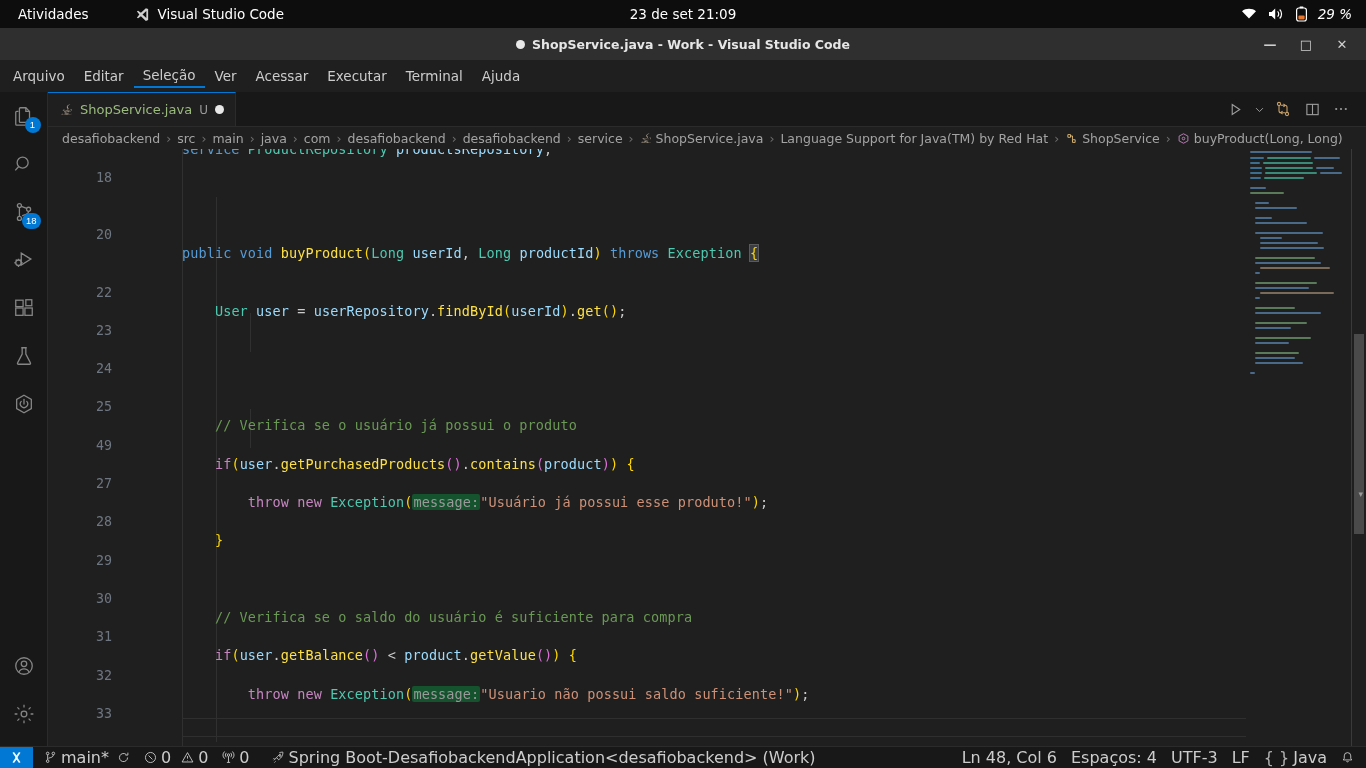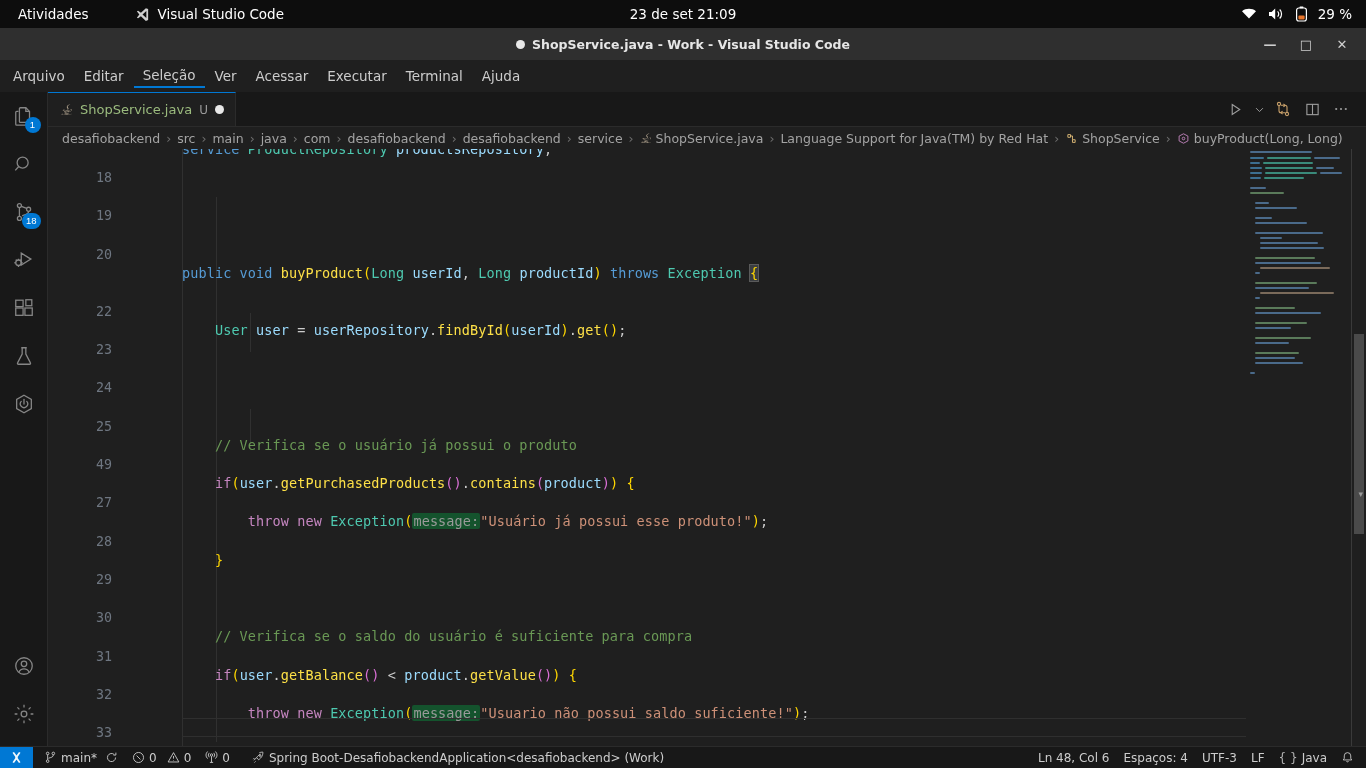--- a/index.html
+++ b/index.html
@@ -20,21 +20,21 @@
   }
   #os-activities { margin-left: 18px; }
   #os-app { margin-left: 46px; display: flex; align-items: center; gap: 8px; }
   #os-clock {
     position: absolute; left: 0; width: 1366px; text-align: center;
     font-size: 13.5px; pointer-events: none;
   }
   #os-tray {
     position: absolute; right: 14px; display: flex; align-items: center; gap: 11px;
   }
-  #os-tray .battpct { font-size: 13.5px; }
+  #os-tray .battpct { font-size: 13.5px; font-style: italic; }
 
   
   #titlebar {
     position: absolute; top: 28px; left: 0; width: 1366px; height: 32px;
     background: #2f2f2f; color: #e6e6e6;
     display: flex; align-items: center; justify-content: center;
     font-size: 12.5px; font-weight: bold;
   }
   #titlebar .dirtydot {
     width: 9px; height: 9px; border-radius: 50%; background: #e8e8e8;
@@ -165,21 +165,21 @@
     background: #4a4a4a; border-radius: 0;
   }
   #vscroll .arrow {
     position: absolute; right: 3px; color: #9a9a9a; font-size: 9px;
   }
 
   
   #statusbar {
     position: absolute; bottom: 0; left: 0; width: 1366px; height: 22px;
     background: #181818; color: #cccccc;
-    display: flex; align-items: center; font-size: 12px;
+    display: flex; align-items: center; font-size: 16px;
     border-top: 1px solid #2b2b2b;
   }
   #statusbar .remote {
     background: #0078d4; color: #fff; height: 22px; display: flex; align-items: center;
     padding: 0 9px; margin-right: 4px;
   }
   #statusbar .sb { display: flex; align-items: center; gap: 4px; padding: 0 7px; height: 22px; }
   #statusbar .right { margin-left: auto; display: flex; align-items: center; }
   svg { display: block; }
 </style>
@@ -425,23 +425,20 @@
   <div id="code-scroll">
 
     <div class="indent-guide" style="left:134px; top:0px; height:597px;"></div>
     <div class="indent-guide" style="left:168px; top:48px; height:545px;"></div>
     <div class="indent-guide" style="left:202px; top:164px; height:39px;"></div>
     <div class="indent-guide" style="left:202px; top:260px; height:39px;"></div>
 
     <div class="code-row" style="top:0px">
       <span class="ln mono">18</span>
       <span class="ctext mono" style="top:-9px"><span class="t-key">service</span> <span class="t-type">ProductRepository</span> <span class="t-var">productsRepository</span>;</span>
-    </div>
-    <div class="code-row" style="top:19px">
-      <span class="ln mono">19</span>
     </div>
     <div class="code-row" style="top:38px">
       <span class="ln mono">20</span>
       <span class="ctext mono"><span class="t-key">public</span> <span class="t-key">void</span> <span class="t-fn">buyProduct</span><span class="t-brk1">(</span><span class="t-type">Long</span> <span class="t-var">userId</span>, <span class="t-type">Long</span> <span class="t-var">productId</span><span class="t-brk1">)</span> <span class="t-key">throws</span> <span class="t-type">Exception</span> <span class="sel-brace t-brk1">{</span></span>
     </div>
     <div class="code-row" style="top:76px">
       <span class="ln mono">22</span>
       <span class="ctext mono">    <span class="t-type">User</span> <span class="t-var">user</span> = <span class="t-var">userRepository</span>.<span class="t-fn">findById</span><span class="t-brk1">(</span><span class="t-var">userId</span><span class="t-brk1">)</span>.<span class="t-fn">get</span><span class="t-brk1">()</span>;</span>
     </div>
     <div class="code-row" style="top:95px">

